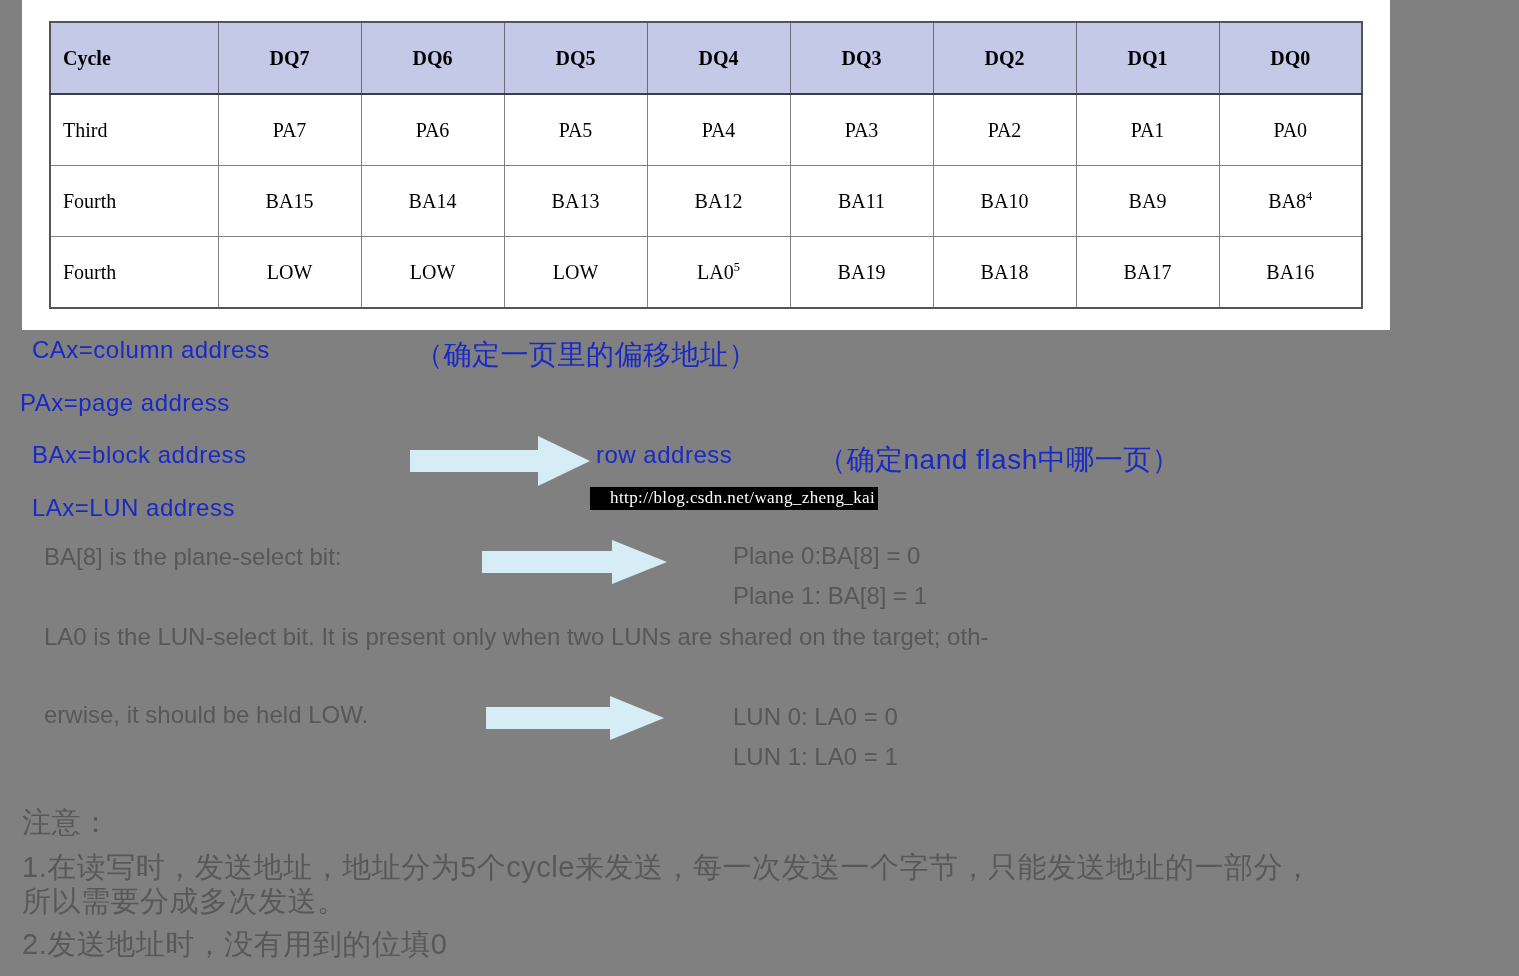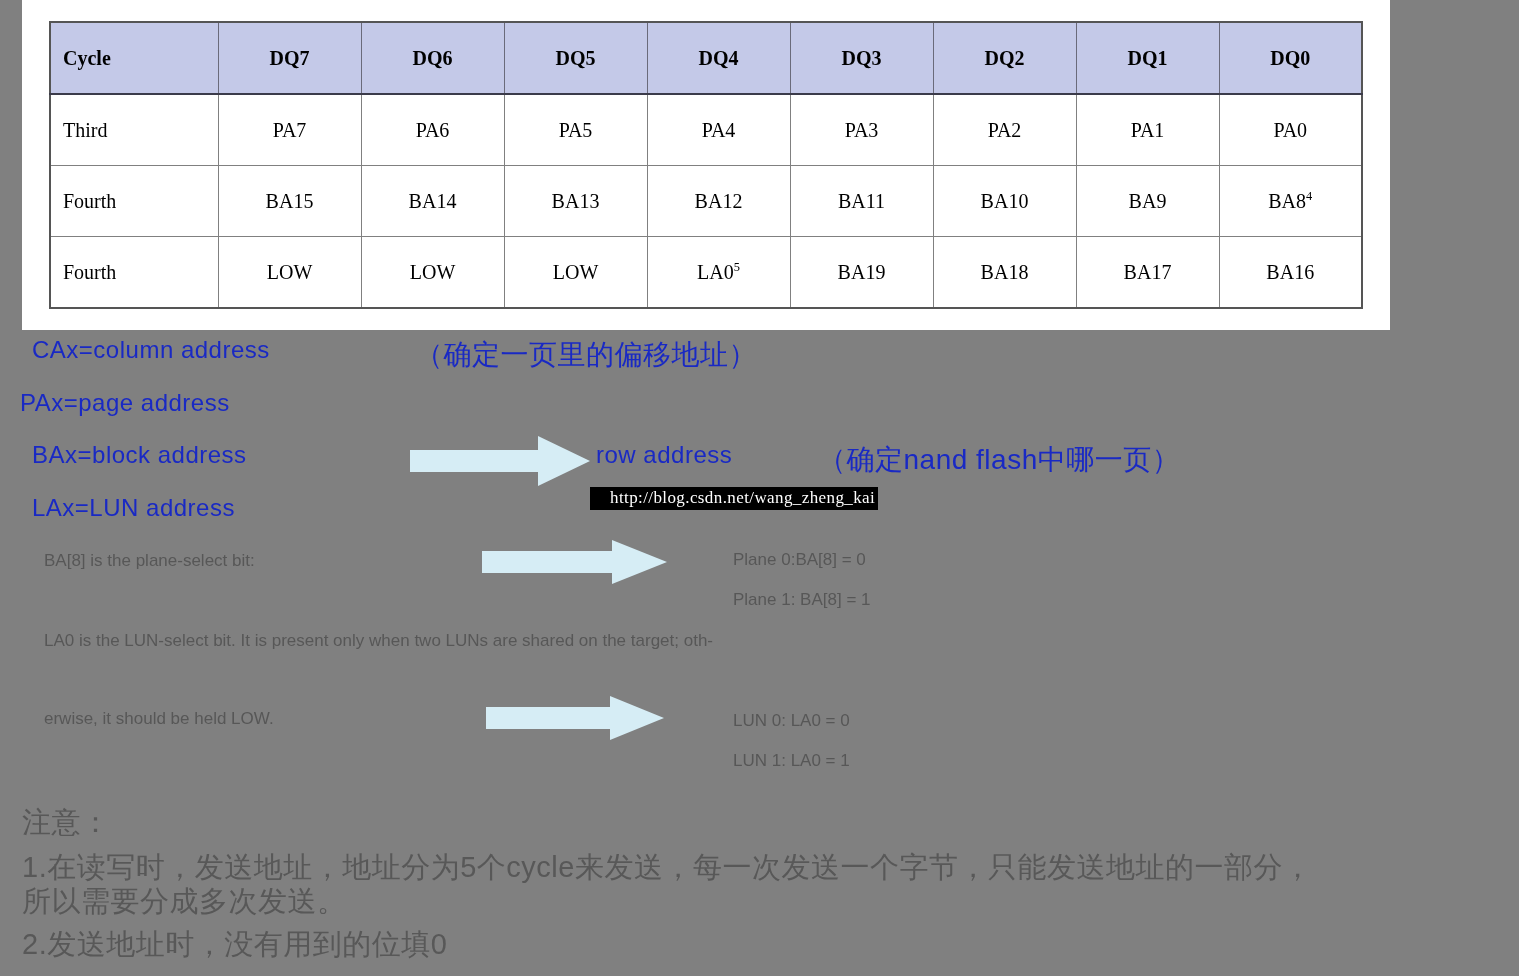--- a/index.html
+++ b/index.html
@@ -107,23 +107,22 @@
     font-size: 17px;
     letter-spacing: 0.4px;
     padding: 1px 3px 2px 20px;
     white-space: nowrap;
   }
 
   
   .gray-text {
     position: absolute;
     color: #575757;
-    font-size: 17px;
-    white-space: nowrap;
-    margin-top: 8px;
+    font-size: 24px;
+    white-space: nowrap;
   }
   #plane-line   { left: 44px;  top: 543px; }
   #plane-0      { left: 733px; top: 542px; }
   #plane-1      { left: 733px; top: 582px; }
   #lun-desc-1   { left: 44px;  top: 623px; }
   #lun-desc-2   { left: 44px;  top: 701px; }
   #lun-0        { left: 733px; top: 703px; }
   #lun-1        { left: 733px; top: 743px; }
 
   

